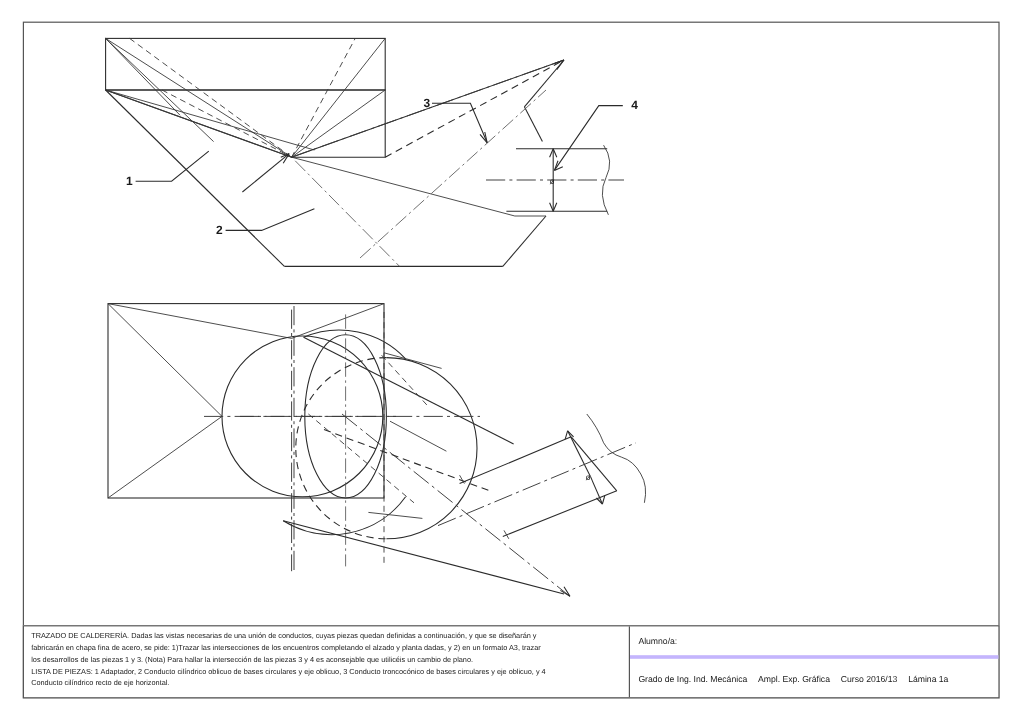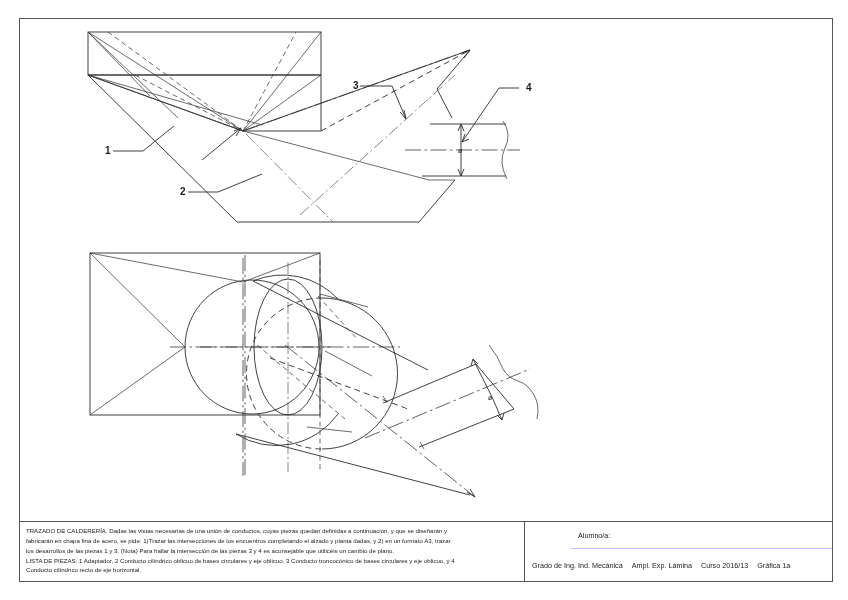--- a/index.html
+++ b/index.html
@@ -107,26 +107,25 @@
   }
   #tb-left p { margin: 0; }
   #tb-right {
     flex: 1;
     display: flex;
     flex-direction: column;
   }
   #tb-student {
     height: 27px;
     box-sizing: border-box;
-    border-bottom: 1px solid #c4b5fd;
+    border-bottom: 3px solid #c4b5fd;
     display: flex;
     align-items: center;
     padding-left: 7px;
     font-size: 7.2px;
-    margin-left: 46px;
   }
   #tb-course {
     flex: 1;
     display: flex;
     align-items: center;
     padding-left: 7px;
     font-size: 7.2px;
     white-space: nowrap;
   }
   #tb-course span { margin-right: 9px; }
@@ -285,21 +284,21 @@
       <p>LISTA DE PIEZAS: 1 Adaptador, 2 Conducto cilíndrico oblicuo de bases circulares y eje oblicuo, 3 Conducto troncocónico de bases circulares y eje oblicuo, y 4</p>
       <p>Conducto cilíndrico recto de eje horizontal.</p>
     </div>
 
     <div id="tb-right">
       <div id="tb-student">
         <span>Alumno/a:</span>
       </div>
       <div id="tb-course">
         <span>Grado de Ing. Ind. Mecánica</span>
-        <span>Ampl. Exp. Lámina</span>
+        <span>Ampl. Exp. Gráfica</span>
         <span>Curso 2016/13</span>
-        <span>Gráfica 1a</span>
+        <span>Lámina 1a</span>
       </div>
     </div>
 
   </div>
 
 </div>
 
 </body></html>

